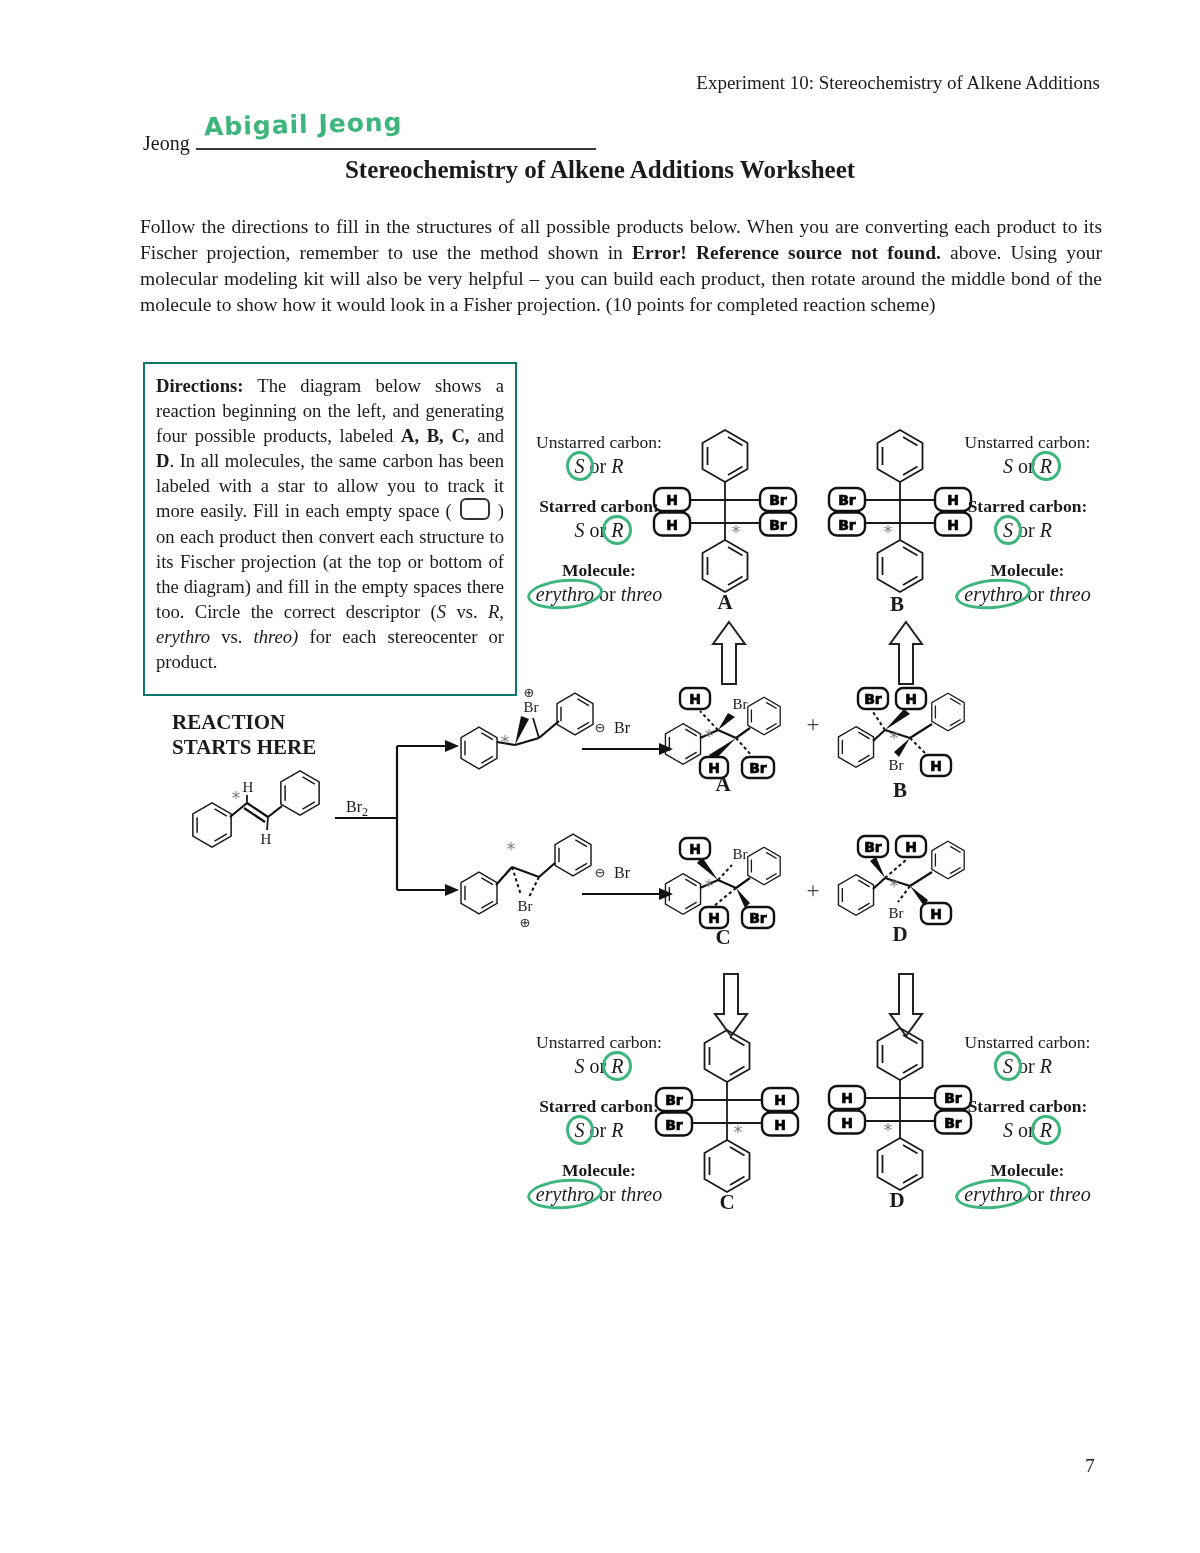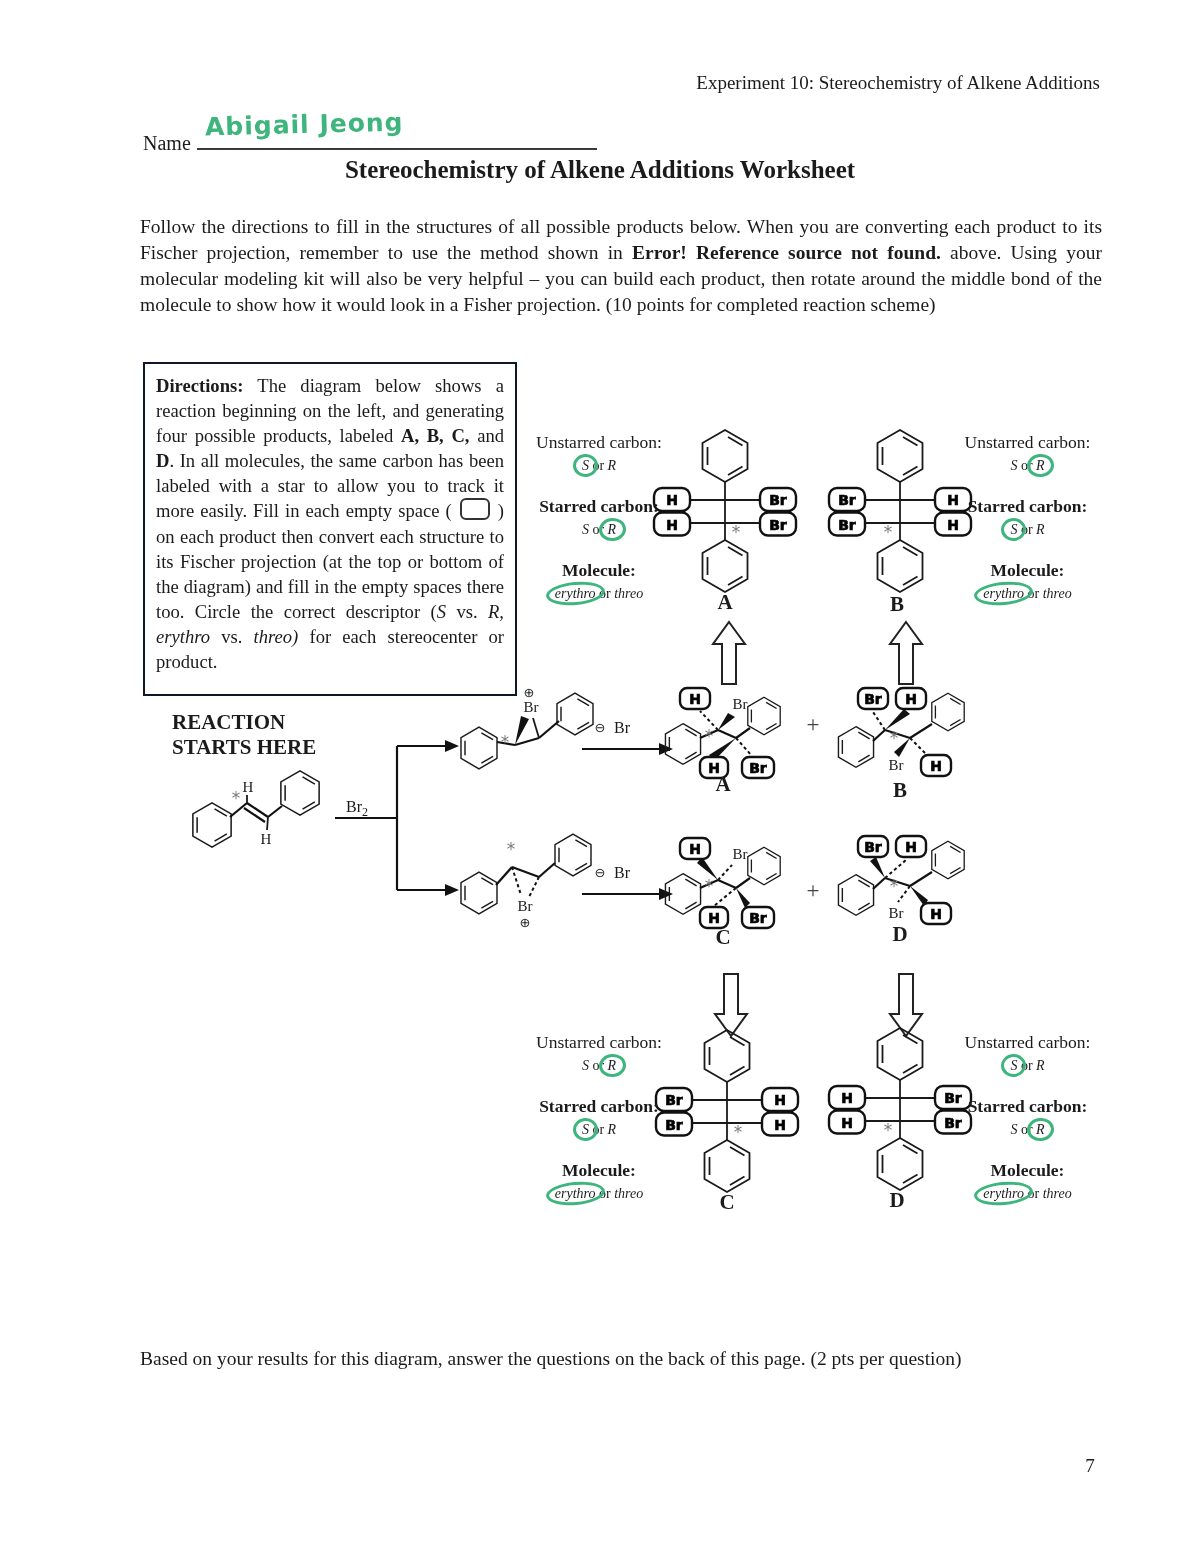--- a/index.html
+++ b/index.html
@@ -9,29 +9,29 @@
   .b{font-weight:bold;}
   .it{font-style:italic;}
   .header{position:absolute;left:500px;top:72px;width:600px;text-align:right;font-size:19px;}
   .name-row{position:absolute;left:143px;top:124px;font-size:20px;}
   .name-line{display:inline-block;width:400px;border-bottom:2px solid #3a3a3a;height:24px;margin-left:6px;position:relative;}
   .handwriting{position:absolute;left:8px;top:-14px;font-family:"DejaVu Sans",sans-serif;
                font-weight:bold;font-size:25px;color:#3db57c;transform:rotate(-1.5deg);letter-spacing:1px;}
   .title{position:absolute;left:0;right:0;top:156px;text-align:center;font-size:25px;font-weight:bold;margin:0;}
   .intro{position:absolute;left:140px;top:214px;width:962px;font-size:19.5px;line-height:1.33;
          text-align:justify;margin:0;}
-  .dirbox{position:absolute;left:143px;top:362px;width:348px;height:312px;border:2px solid #0f172a;
+  .dirbox{position:absolute;left:143px;top:362px;width:348px;height:312px;border:2px solid #0f766e;
           padding:9px 11px;font-size:18.6px;line-height:1.35;text-align:justify;}
   .shape{display:inline-block;width:26px;height:18px;border:2px solid #333;border-radius:6px;
          vertical-align:-3px;margin:0 2px;}
   .rxn-start{position:absolute;left:172px;top:710px;width:185px;text-align:left;
              font-weight:bold;font-size:21px;line-height:1.2;}
   .sblock{position:absolute;text-align:center;font-size:17.5px;}
   .sb-l{line-height:24px;}
-  .sb-sr{line-height:24px;font-size:14px;}
+  .sb-sr{line-height:24px;font-size:20px;}
   .m1{margin-top:16px;font-weight:bold;}
   .circled{position:relative;}
   .circled::after{content:"";position:absolute;left:-9px;right:-9px;top:-4px;bottom:-4px;
                   border:3px solid #3db57c;border-radius:50%;transform:rotate(-5deg);}
   .mol-label{position:absolute;width:40px;text-align:center;font-weight:bold;font-size:21px;}
   .plus{position:absolute;width:30px;text-align:center;font-size:23px;color:#444;}
   .footer-note{position:absolute;left:140px;top:1348px;width:965px;font-size:19.5px;margin:0;}
   .page-num{position:absolute;left:1070px;top:1455px;width:40px;text-align:center;font-size:19px;}
   
   .bd{stroke:#1a1a1a;stroke-width:1.8;fill:none;}
@@ -59,21 +59,21 @@
         <line x1="3" y1="-19" x2="17.5" y2="-10.5"></line>
         <line x1="17.5" y1="10.5" x2="3" y2="19"></line>
         <line x1="-17.5" y1="-9" x2="-17.5" y2="9"></line>
       </g>
     </defs>
   </svg>
 
   <div class="header">Experiment 10: Stereochemistry of Alkene Additions</div>
 
   <div class="name-row">
-    <span>Name</span><span class="name-line"><span class="handwriting">Abigail Jeong</span></span>
+    <span>Jeong</span><span class="name-line"><span class="handwriting">Abigail Jeong</span></span>
   </div>
 
   <h1 class="title">Stereochemistry of Alkene Additions Worksheet</h1>
 
   <p class="intro"><span>Follow the directions to fill in the structures of all possible products below. When you are converting each product to its Fischer projection, remember to use the method shown in </span><span class="b">Error! Reference source not found.</span><span> above. Using your molecular modeling kit will also be very helpful – you can build each product, then rotate around the middle bond of the molecule to show how it would look in a Fisher projection. (10 points for completed reaction scheme)</span></p>
 
   <div class="dirbox"><span class="b">Directions:</span><span> The diagram below shows a reaction beginning on the left, and generating four possible products, labeled </span><span class="b">A, B, C,</span><span> and </span><span class="b">D</span><span>. In all molecules, the same carbon has been labeled with a star to allow you to track it more easily. Fill in each empty space ( </span><span class="shape"></span><span> ) on each product then convert each structure to its Fischer projection (at the top or bottom of the diagram) and fill in the empty spaces there too. Circle the correct descriptor (</span><span class="it">S</span><span> vs. </span><span class="it">R,</span><span class="it"> erythro</span><span> vs. </span><span class="it">threo)</span><span> for each stereocenter or product.</span></div>
 
   <div class="rxn-start">
     <div>REACTION</div>
@@ -403,16 +403,15 @@
 
   <div class="sblock" style="left:955px;top:1030px;width:145px">
     <div class="sb-l">Unstarred carbon:</div>
     <div class="sb-sr"><span class="it circled">S</span> <span>or</span> <span class="it">R</span></div>
     <div class="sb-l m1">Starred carbon:</div>
     <div class="sb-sr"><span class="it">S</span> <span>or</span> <span class="it circled">R</span></div>
     <div class="sb-l m1">Molecule:</div>
     <div class="sb-sr"><span class="it circled">erythro</span> <span>or</span> <span class="it">threo</span></div>
   </div>
 
-  <p class="footer-note">Based on your results for this diagram, answer the questions on the back of this page. (2 pts per question)</p>
   <div class="page-num">7</div>
 
 </div>
 
 </body></html>

